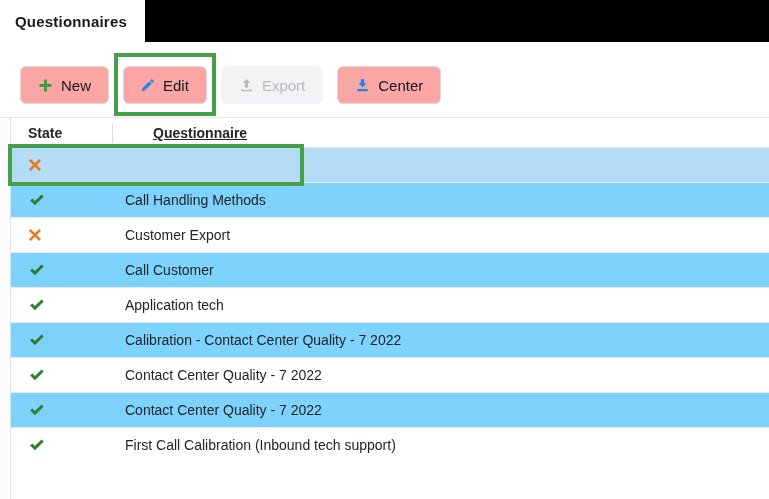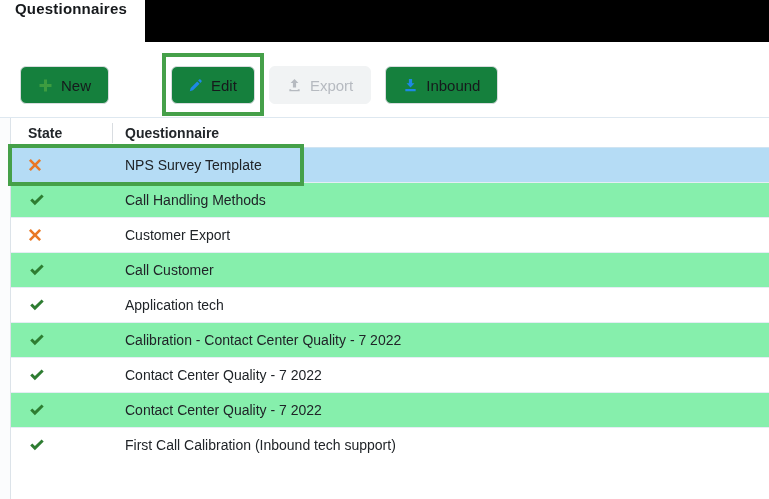--- a/index.html
+++ b/index.html
@@ -1,48 +1,48 @@
 <!DOCTYPE html>
 <html><head>
 <meta charset="utf-8">
 <style>
   html,body{margin:0;padding:0;background:#fff;}
   .app{width:769px;height:499px;position:relative;overflow:hidden;background:#fff;
        font-family:"Liberation Sans",sans-serif;}
 
   
   .tabbar{position:relative;height:42px;background:#fff;}
-  .tab{position:absolute;left:15px;top:0;height:42px;display:flex;align-items:flex-start;gap:22px;cursor:default;}
+  .tab{position:absolute;left:15px;top:0;height:42px;display:flex;align-items:center;gap:22px;cursor:default;}
   .tab-label{font-weight:bold;font-size:15px;color:#16191c;letter-spacing:.2px;}
   .tab-close{color:#b3bcc3;font-size:17px;font-weight:bold;line-height:1;}
   .black-bar{position:absolute;left:145px;top:0;right:0;height:42px;background:#000;}
 
   
   .toolbar{height:75px;box-sizing:border-box;display:flex;align-items:flex-start;
            padding:24px 0 0 20px;gap:14px;background:#fff;}
   .btn{height:38px;display:inline-flex;align-items:center;gap:8px;padding:0 17px;
-       background:#15803d;border:1px solid #d8dbde;border-radius:6px;font-size:15px;
+       background:#fca5a5;border:1px solid #d8dbde;border-radius:6px;font-size:15px;
        color:#16191c;font-family:inherit;cursor:pointer;white-space:nowrap;}
   .btn svg{display:block;}
   .btn.disabled{background:#f1f3f4;border-color:#f1f3f4;color:#b6bac0;cursor:default;}
-  .edit-wrap{position:relative;display:inline-block;margin-left:48px;}
+  .edit-wrap{position:relative;display:inline-block;}
   .edit-annotation{position:absolute;left:-9px;right:-9px;top:-13px;bottom:-12px;
                    border:4px solid #45a049;pointer-events:none;z-index:6;}
 
   
   .table-area{position:absolute;left:0;top:117px;right:0;bottom:0;border-top:1px solid #dee8f0;background:#fff;}
   .gutter{position:absolute;left:0;top:0;bottom:0;width:10px;background:#fbfcfd;border-right:1px solid #dce3e9;}
   .thead{display:flex;height:29px;align-items:center;margin-left:11px;
-         font-weight:bold;font-size:14px;color:#22262a;}
+         font-weight:bold;font-size:14px;color:#22262a;gap:28px;}
   .th-state{width:84px;padding-left:17px;height:20px;display:flex;align-items:center;
             border-right:1px solid #d9dde1;}
-  .th-name{padding-left:12px;}
+  .th-name{padding-left:12px;text-decoration:underline;}
   .trow{display:flex;height:34px;align-items:center;margin-left:11px;
         border-top:1px solid #e5edf4;position:relative;font-size:14px;color:#202428;cursor:default;}
-  .trow.stripe{background:#86efac;}
+  .trow.stripe{background:#7dd3fc;}
   .trow.selected{background:#b5dcf5;border-top-color:#cfe4f2;}
   .cell-state{width:85px;padding-left:17px;display:flex;align-items:center;}
   .cell-name{padding-left:12px;}
   .row-annotation{position:absolute;left:-3px;top:-4px;width:296px;height:42px;
                   border:4px solid #45a049;box-sizing:border-box;z-index:5;pointer-events:none;}
 </style>
 </head>
 <body>
 
 <div class="app">
@@ -87,39 +87,38 @@
       </span>
       <span>Export</span>
     </button>
 
     <button class="btn">
       <span>
         <svg width="15" height="15" viewBox="0 0 16 16">
             <path fill="#1e88e5" d="M6.3 1h3.4v4.6h2.5L8 10 3.8 5.6h2.5V1zM2.5 11.8h11V14h-11z"></path>
           </svg>
       </span>
-      <span>Inbound</span>
+      <span>Center</span>
     </button>
 
   </div>
 
   <div class="table-area">
     <div class="gutter"></div>
     <div class="thead">
       <div class="th-state">State</div>
       <div class="th-name">Questionnaire</div>
     </div>
     <div>
         <div class="trow selected">
           <div class="cell-state">
             <svg width="14" height="14" viewBox="0 0 16 16">
               <path d="M3.2 1.1L8 5.9l4.8-4.8 2.1 2.1L10.1 8l4.8 4.8-2.1 2.1L8 10.1l-4.8 4.8-2.1-2.1L5.9 8 1.1 3.2z" fill="#e97825"></path>
             </svg>
           </div>
-          <div class="cell-name">NPS Survey Template</div>
           <div class="row-annotation"></div>
         </div>
         <div class="trow stripe">
           <div class="cell-state">
             <svg width="16" height="16" viewBox="0 0 16 16">
               <path d="M2.2 8.6l2.1-2.1 2.6 2.6L13.6 2.4l2.1 2.1-8.8 8.8z" fill="#2e7d32"></path>
             </svg>
           </div>
           <div class="cell-name">Call Handling Methods</div>
         </div>

